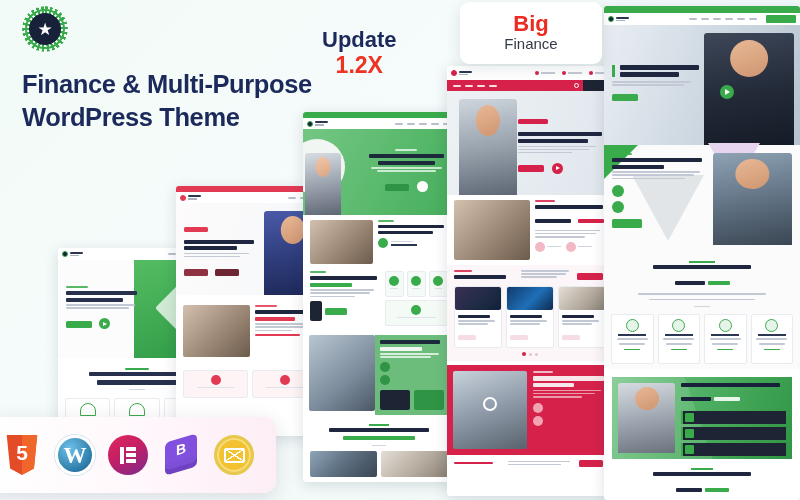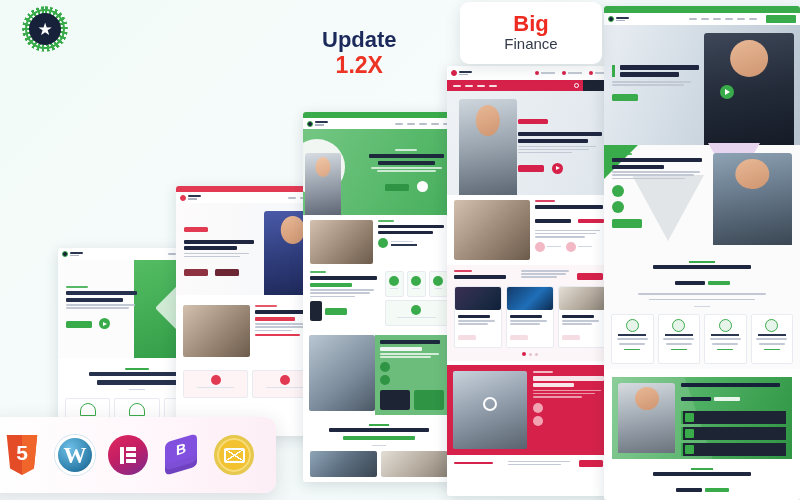--- a/index.html
+++ b/index.html
@@ -707,20 +707,21 @@
 <div id="hero-block">
   <div id="logo-row">
     <div class="logo-badge">
       <div class="logo-gear"></div>
       <div class="logo-ring2"></div>
       <div class="logo-core">
           <span class="logo-star">★</span>
         </div>
     </div>
   </div>
+  <div id="hero-title">Finance &amp; Multi-Purpose WordPress Theme</div>
 </div>
 
 <div id="version-block">
   <div id="version-word">Update</div>
   <div id="version-num">1.2X</div>
 </div>
 
 <div id="update-card">
   <div id="update-big">Big</div>
   <div id="update-word">Finance</div>

